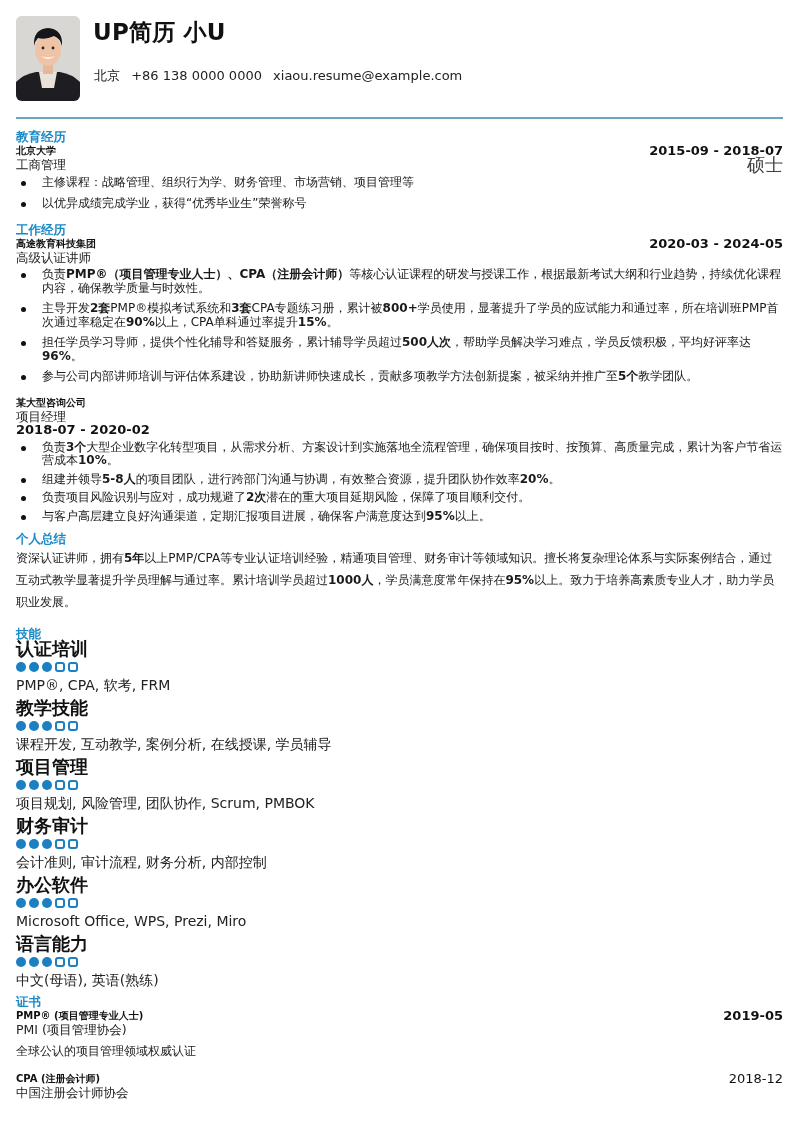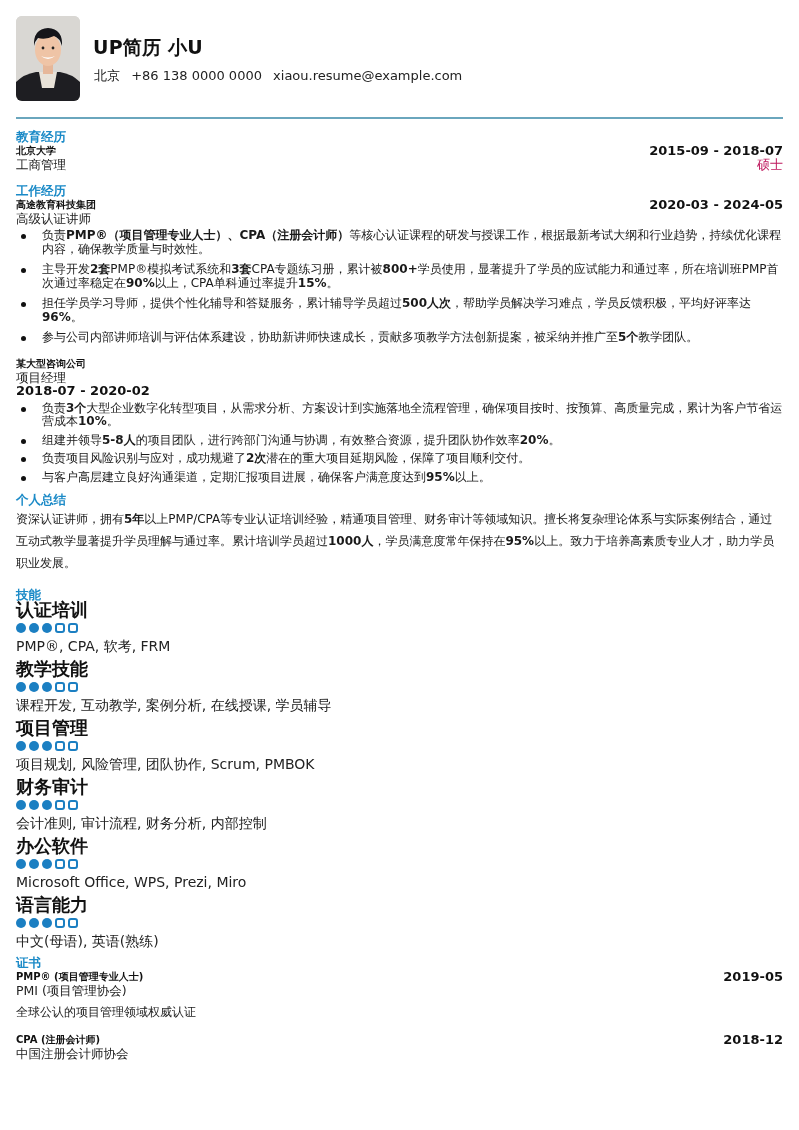--- a/index.html
+++ b/index.html
@@ -9,32 +9,32 @@
     color: #1a1a1a; font-size: 12px;
   }
   .page { position: absolute; left: 16px; top: 0; width: 767px; }
 
   
   .header { position: relative; height: 118px; }
   .photo {
     position: absolute; left: 0; top: 16px; width: 64px; height: 85px;
     border-radius: 6px; overflow: hidden; background: #d8d6d2;
   }
-  .name { position: absolute; left: 77px; top: 35px; font-size: 19px; font-weight: 600; color: #111; letter-spacing: 0.2px; }
+  .name { position: absolute; left: 77px; top: 17px; font-size: 23px; font-weight: 600; color: #111; letter-spacing: 0.2px; }
   .contact { position: absolute; left: 78px; top: 67px; font-size: 13px; color: #222; }
   .contact span { margin-right: 7px; }
   .rule { position: absolute; left: 0; top: 117px; width: 767px; height: 2px; background: #6aa6bd; }
 
   
   .section-title { color: #1b8ac7; font-weight: 700; font-size: 12.5px; line-height: 14px; }
   .entry-head { display: flex; justify-content: space-between; align-items: flex-start; }
   .entry-title { font-weight: 700; font-size: 10px; line-height: 14px; color: #111; }
   .entry-date { font-weight: 700; font-size: 13px; line-height: 14px; color: #111; text-align: right; }
   .entry-sub { font-size: 12.5px; line-height: 13px; color: #222; }
-  .entry-degree { font-size: 13px; line-height: 13px; color: #be185d; text-align: right; }
+  .entry-degree { font-size: 18px; line-height: 13px; color: #404040; text-align: right; }
 
   ul.bullets { list-style: none; margin: 4px 0 0 0; padding: 0; }
   ul.bullets li { position: relative; padding-left: 26px; font-size: 12px; line-height: 13.5px; margin-bottom: 7px; color: #1a1a1a; }
   ul.bullets li::before { content: ""; position: absolute; left: 5px; top: 5px; width: 5px; height: 5px; border-radius: 50%; background: #111; }
   ul.bullets.tight li { margin-bottom: 5px; }
   b { font-weight: 700; }
 
   .summary { font-size: 12px; line-height: 22px; color: #1a1a1a; margin-top: 1px; }
 
   .skill-name { font-weight: 700; font-size: 18px; line-height: 16px; color: #111; }
@@ -79,20 +79,24 @@
     <div class="entry-head">
       <div>
         <div class="entry-title">北京大学</div>
         <div class="entry-sub">工商管理</div>
       </div>
       <div>
         <div class="entry-date">2015-09 - 2018-07</div>
         <div class="entry-degree">硕士</div>
       </div>
     </div>
+    <ul class="bullets" style="margin-top:5px;">
+      <li>主修课程：战略管理、组织行为学、财务管理、市场营销、项目管理等</li>
+      <li>以优异成绩完成学业，获得“优秀毕业生”荣誉称号</li>
+    </ul>
   </div>
 
   <div style="margin-top:13px;">
     <div class="section-title">工作经历</div>
 
     <div class="entry-head">
       <div>
         <div class="entry-title">高途教育科技集团</div>
         <div class="entry-sub">高级认证讲师</div>
       </div>
@@ -210,18 +214,18 @@
       </div>
       <div class="cert-desc">全球公认的项目管理领域权威认证</div>
     </div>
 
     <div style="margin-top:14px;">
       <div class="entry-head">
         <div>
           <div class="entry-title">CPA (注册会计师)</div>
           <div class="entry-sub">中国注册会计师协会</div>
         </div>
-        <div class="entry-date" style="font-weight:700;">2018-12</div>
+        <div class="entry-date" style="font-weight:400;">2018-12</div>
       </div>
     </div>
   </div>
 
 </div>
 
 </body></html>

